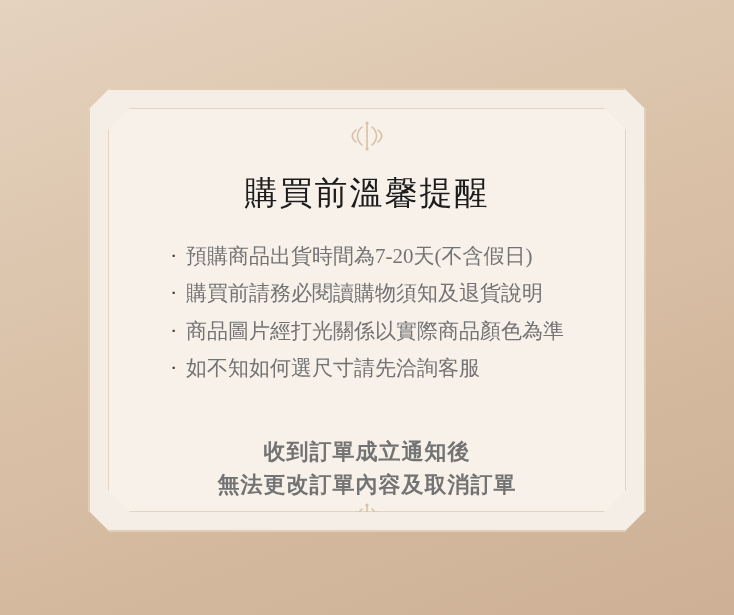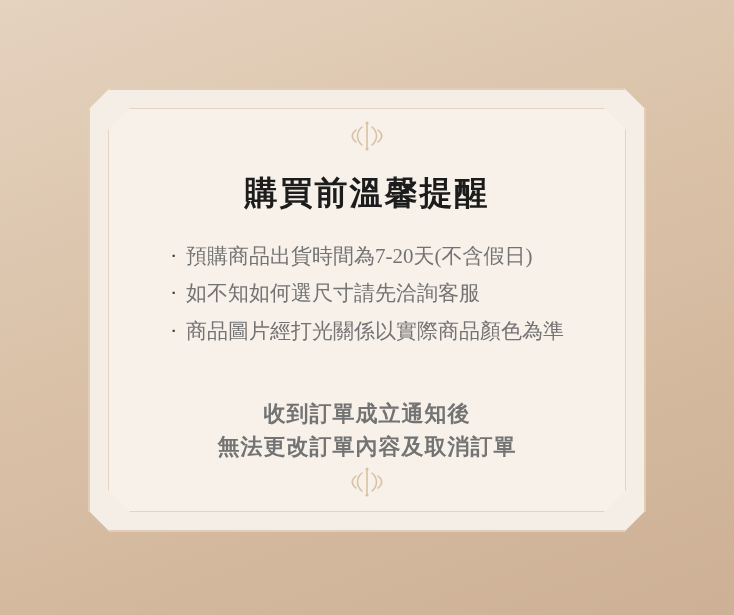--- a/index.html
+++ b/index.html
@@ -80,21 +80,21 @@
     height: 34px;
     position: relative;
     margin: 0 auto;
     flex: none;
   }
   .ornament svg { display:block; }
 
   #title {
     font-size: 33px;
     letter-spacing: 2px;
-    font-weight: bold;
+    font-weight: normal;
     color: #1c1c1c;
     margin-top: 18px;
     margin-bottom: 6px;
     text-align: center;
     font-family: "Liberation Serif", "DejaVu Serif", serif;
   }
 
   #bullets {
     margin-top: 16px;
     padding: 0;
@@ -153,22 +153,23 @@
             </g>
             <circle cx="35" cy="4" r="1.6" fill="#d9c2a4"></circle>
             <circle cx="35" cy="30" r="1.6" fill="#d9c2a4"></circle>
           </svg>
         </div>
 
         <div id="title">購買前溫馨提醒</div>
 
         <ul id="bullets">
           <li>預購商品出貨時間為7-20天(不含假日)</li>
+          <li>購買前請務必閱讀購物須知及退貨說明</li>
+          <li>商品圖片經打光關係以實際商品顏色為準</li>
           <li>如不知如何選尺寸請先洽詢客服</li>
-          <li>商品圖片經打光關係以實際商品顏色為準</li>
         </ul>
 
         <div id="footer">
           <div>收到訂單成立通知後</div>
           <div>無法更改訂單內容及取消訂單</div>
         </div>
 
         <div class="spacer"></div>
 
         <div class="ornament" style="margin-bottom:12px;">

